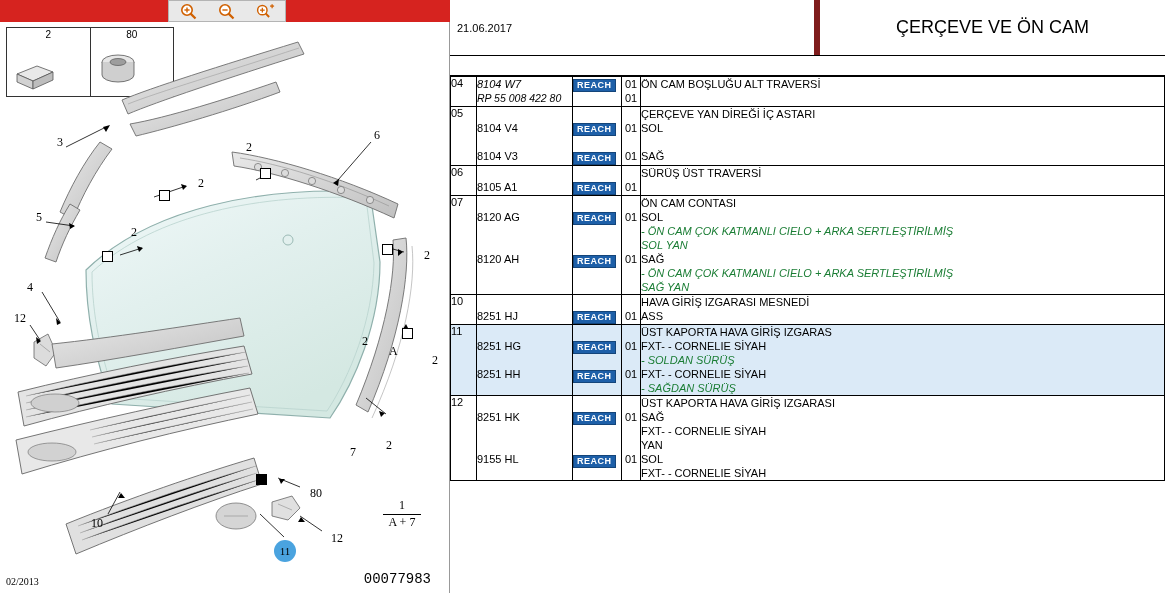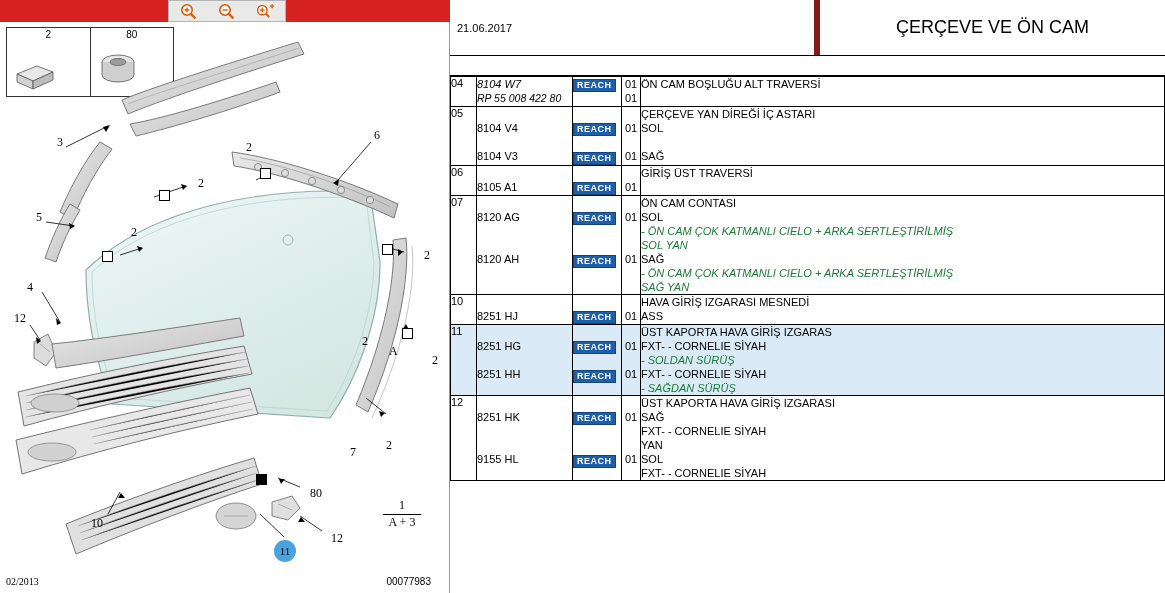--- a/index.html
+++ b/index.html
@@ -132,22 +132,22 @@
     position: absolute;
     left: 6px;
     bottom: 6px;
     font-size: 10px;
     font-family: "Liberation Serif", serif;
   }
   #footer-right {
     position: absolute;
     right: 18px;
     bottom: 6px;
-    font-size: 10px;
-    font-family: Liberation Sans, sans-serif;
+    font-size: 14px;
+    font-family: Liberation Mono, monospace;
     margin-left: 39px;
   }
   #a2-box {
     position: absolute;
     left: 379px;
     top: 476px;
     width: 46px;
     text-align: center;
     font-family: "Liberation Serif", serif;
     font-size: 12px;
@@ -413,21 +413,21 @@
       <span class="lbl-b" style="position:absolute;left:350px;top:423px;">7</span>
       <span class="lbl-b" style="position:absolute;left:310px;top:464px;">80</span>
       <span class="lbl-b" style="position:absolute;left:331px;top:509px;">12</span>
       <span class="lbl-b" style="position:absolute;left:91px;top:494px;">10</span>
 
       <div id="circle-11">11</div>
 
       <div id="a2-box">
         <span class="one">1</span>
         <div class="line"></div>
-        <span>A + 3</span>
+        <span>A + 7</span>
       </div>
 
       <div id="footer-left">02/2013</div>
       <div id="footer-right">00077983</div>
     </div>
   </div>
 
   <div id="right-panel">
 
     <div id="right-header">
@@ -488,21 +488,21 @@
           <td class="c-ref cellpad">
             <div class="row-line" style="padding-top:14px">8105 A1</div>
           </td>
           <td class="c-reach cellpad">
             <div class="row-line" style="padding-top:14px"><span class="reach-badge">REACH</span></div>
           </td>
           <td class="c-qty cellpad">
             <div class="row-line" style="padding-top:14px">01</div>
           </td>
           <td class="c-desc cellpad">
-            <div class="row-line grp-title">GİRİŞ ÜST TRAVERSİ</div>
+            <div class="row-line grp-title">SÜRÜŞ ÜST TRAVERSİ</div>
             <div class="row-line">&nbsp;</div>
           </td>
         </tr>
 
         <tr>
           <td class="c-idx cellpad">07</td>
           <td class="c-ref cellpad">
             <div class="row-line" style="padding-top:14px">8120 AG</div>
             <div class="row-line" style="padding-top:28px">8120 AH</div>
           </td>

